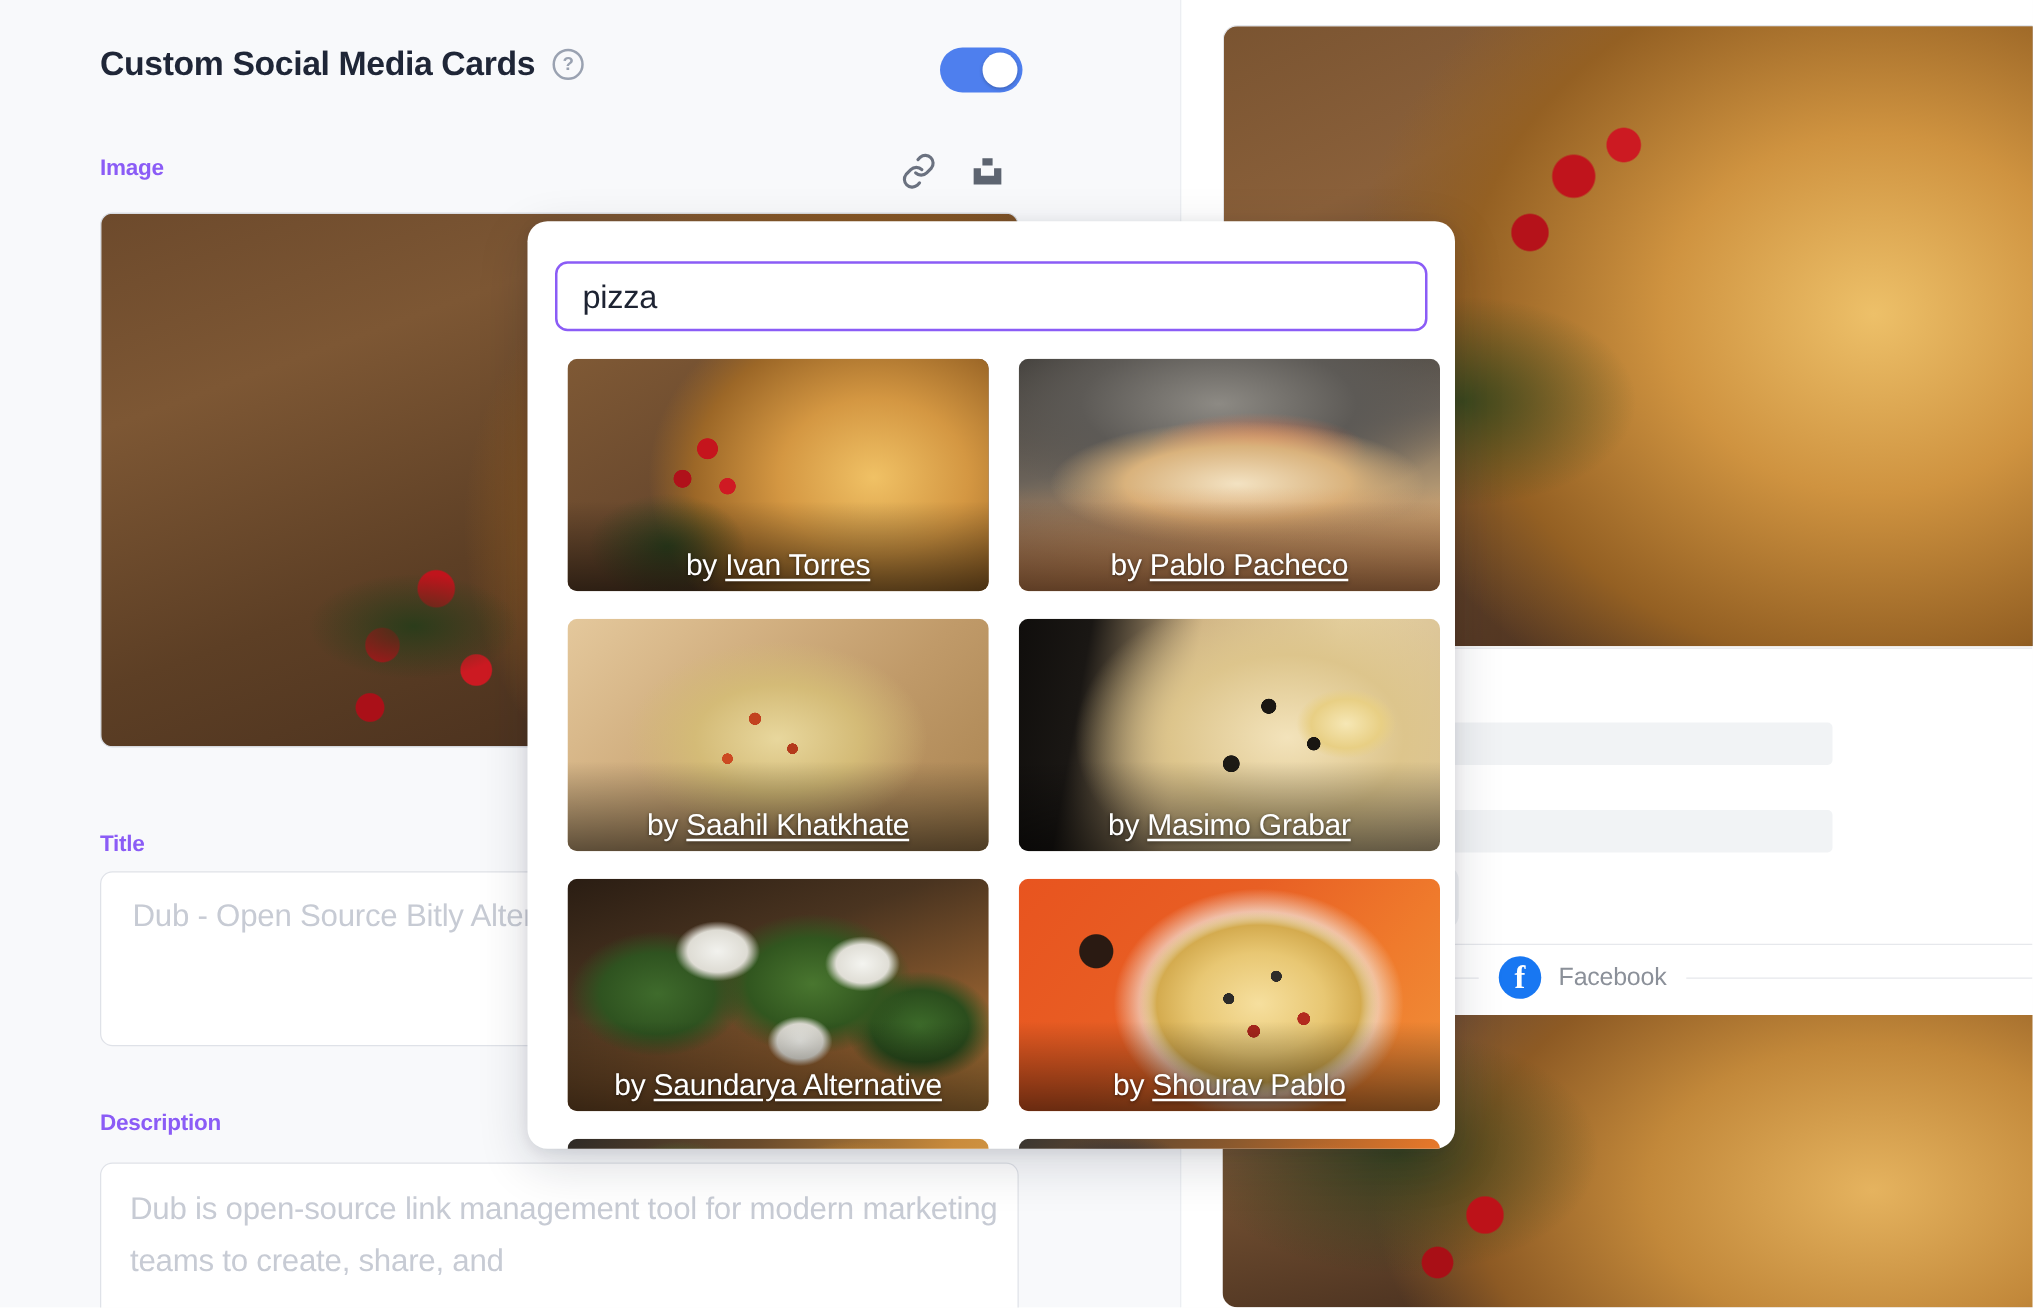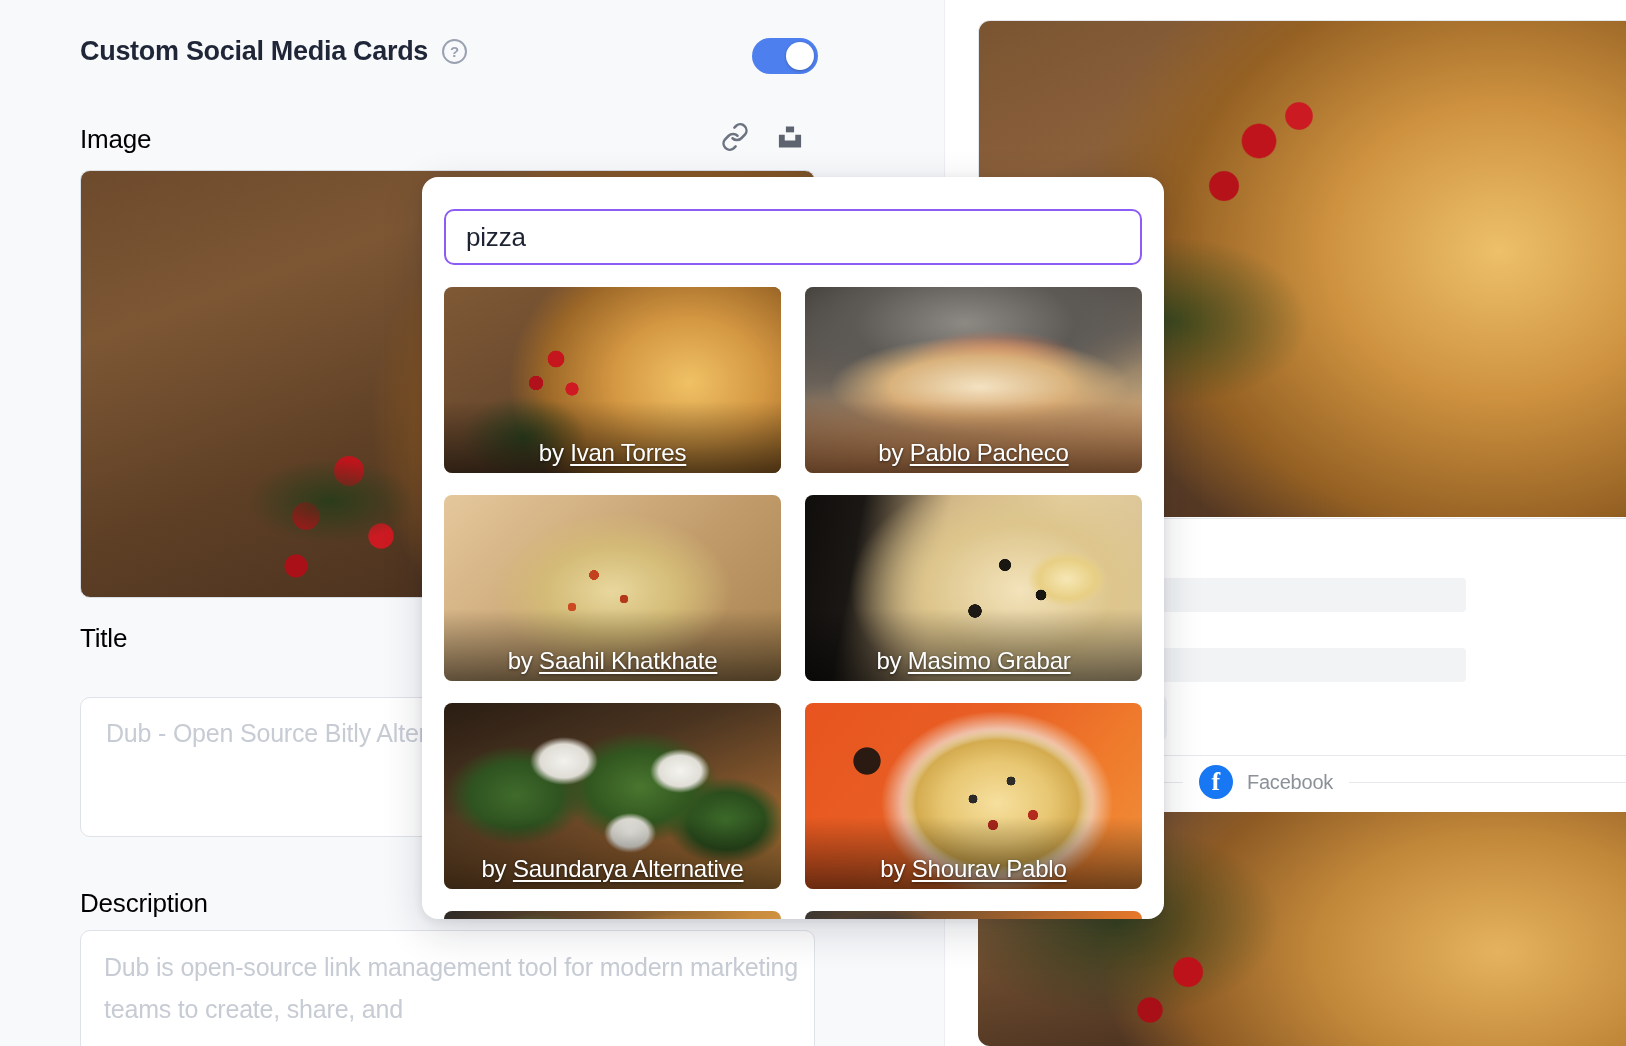--- a/index.html
+++ b/index.html
@@ -40,25 +40,25 @@
   }
   .toggle .knob {
     position: absolute; right: 4px; top: 4px;
     width: 28px; height: 28px; border-radius: 50%;
     background: #fff;
     box-shadow: 0 1px 3px rgba(0,0,0,0.25);
   }
 
   .field-label {
     position: absolute;
-    font-size: 26px; font-weight: 400; color: #000000;
+    font-size: 18px; font-weight: 700; color: #8b5cf6;
     letter-spacing: -0.2px;
   }
   .lbl-image { left: 80px; top: 124px; }
-  .lbl-title { left: 80px; top: 623px; }
+  .lbl-title { left: 80px; top: 665px; }
   .lbl-desc  { left: 80px; top: 888px; }
 
   .img-actions {
     position: absolute; left: 720px; top: 122px;
     display: flex; align-items: center; gap: 26px;
   }
   .icon-btn { color: #6b7280; display: flex; align-items: center; }
 
   .image-preview {
     position: absolute; left: 80px; top: 170px;
@@ -170,21 +170,21 @@
     border: 2px solid #8b5cf6;
     border-radius: 10px;
     background: #fff;
     font-family: "Liberation Sans", sans-serif;
     font-size: 26px; color: #1d2332;
     padding: 0 20px;
     outline: none;
     letter-spacing: -0.2px;
   }
   .grid {
-    position: absolute; left: 22px; top: 110px;
+    position: absolute; left: 32px; top: 110px;
     width: 698px; height: 632px;
     display: grid;
     grid-template-columns: repeat(2, 337px);
     grid-auto-rows: 186px;
     column-gap: 24px; row-gap: 22px;
   }
   .thumb {
     position: relative; width: 337px; height: 186px;
     border-radius: 8px; overflow: hidden; cursor: pointer;
   }

